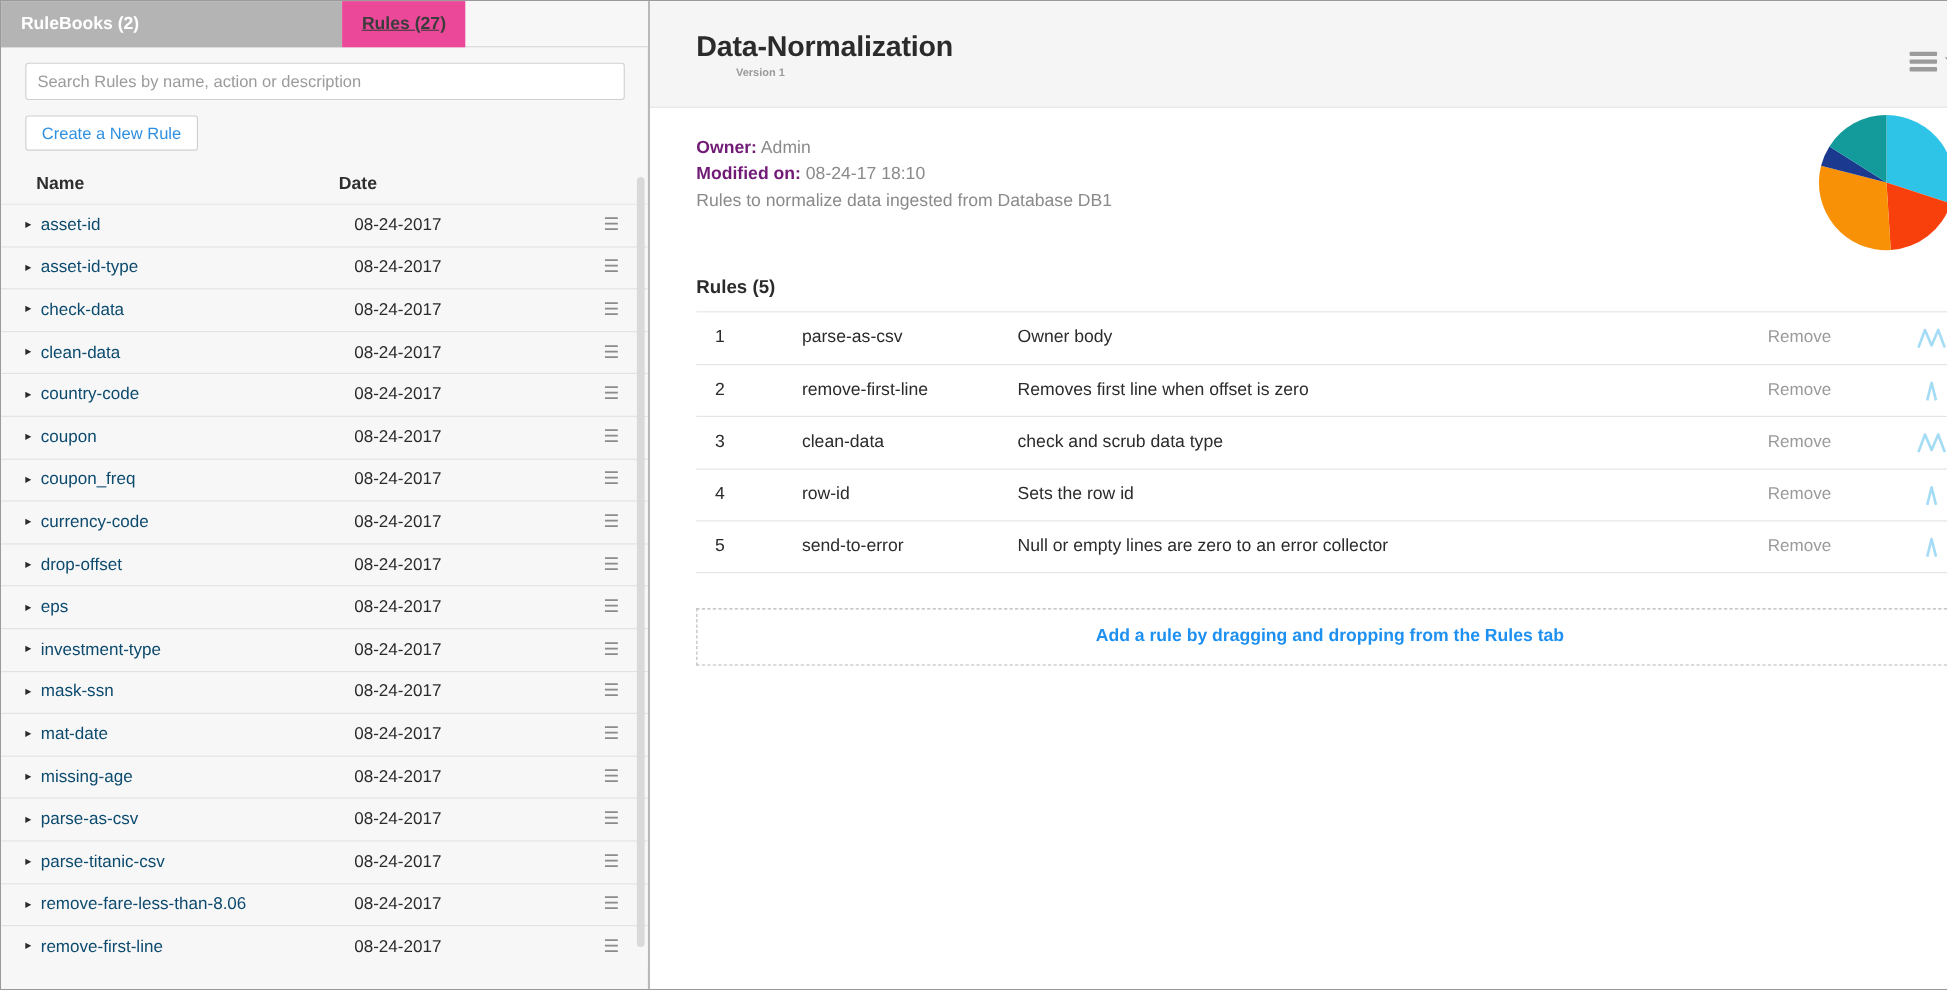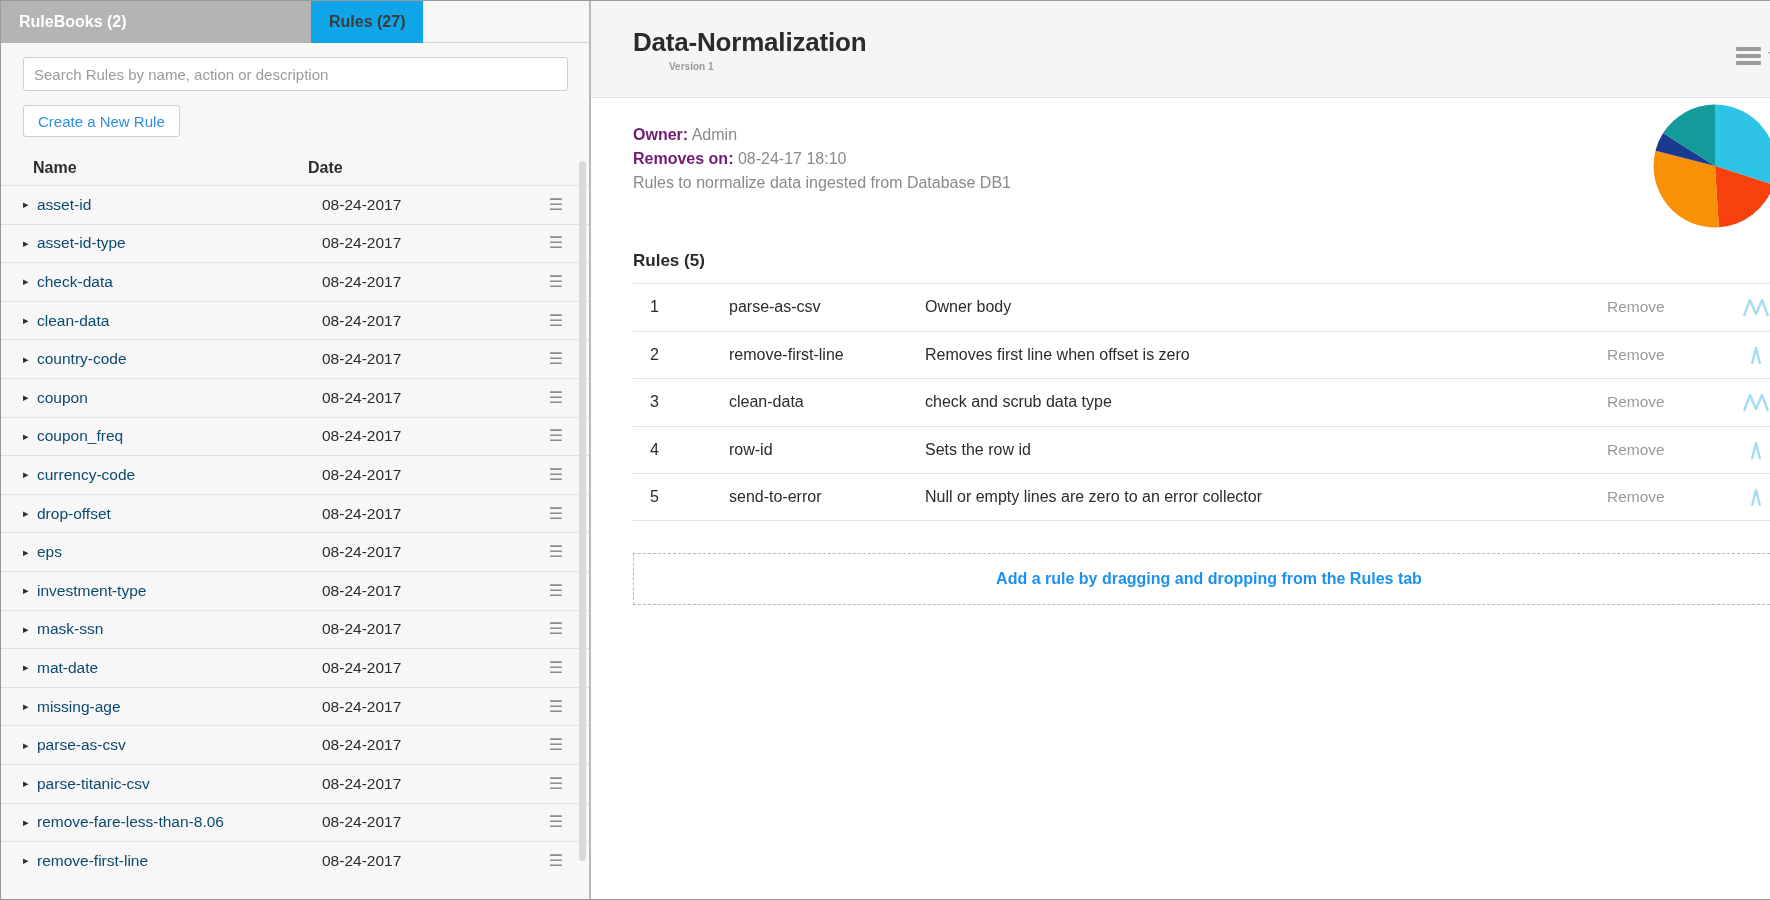--- a/index.html
+++ b/index.html
@@ -43,21 +43,21 @@
     color: #3c3c3c;
     height: 42px;
     cursor: pointer;
     user-select: none;
   }
   .tab.active {
     background: #b4b4b4;
     color: #ffffff;
     width: 310px;
   }
-  .tab.inactive { background: #0ea5e9; }
+  .tab.inactive { background: #ec4899; text-decoration: underline; }
 
   .search-wrap { padding: 14px 22px 0 22px; }
   .search-input {
     width: 545px;
     height: 34px;
     border: 1px solid #cfcfcf;
     border-radius: 3px;
     background: #ffffff;
     font-size: 15px;
     color: #4a4a4a;
@@ -412,21 +412,21 @@
       </div>
     </div>
 
     <div class="rb-body">
 
       <div class="meta-line">
         <b>Owner:</b>
         <span>Admin</span>
       </div>
       <div class="meta-line">
-        <b>Removes on:</b>
+        <b>Modified on:</b>
         <span>08-24-17 18:10</span>
       </div>
       <div class="meta-line">Rules to normalize data ingested from Database DB1</div>
 
       <div class="pie-wrap">
         <svg id="pie-svg" viewBox="0 0 100 100" width="128" height="128">
             <path d="M 50 50 L 50.00 2.00 A 48 48 0 0 1 95.65 64.83 Z" fill="#2ec4e8"></path>
             <path d="M 50 50 L 95.65 64.83 A 48 48 0 0 1 53.01 97.91 Z" fill="#f8400c"></path>
             <path d="M 50 50 L 53.01 97.91 A 48 48 0 0 1 3.51 38.06 Z" fill="#f99107"></path>
             <path d="M 50 50 L 3.51 38.06 A 48 48 0 0 1 9.47 24.28 Z" fill="#1b3a8f"></path>

